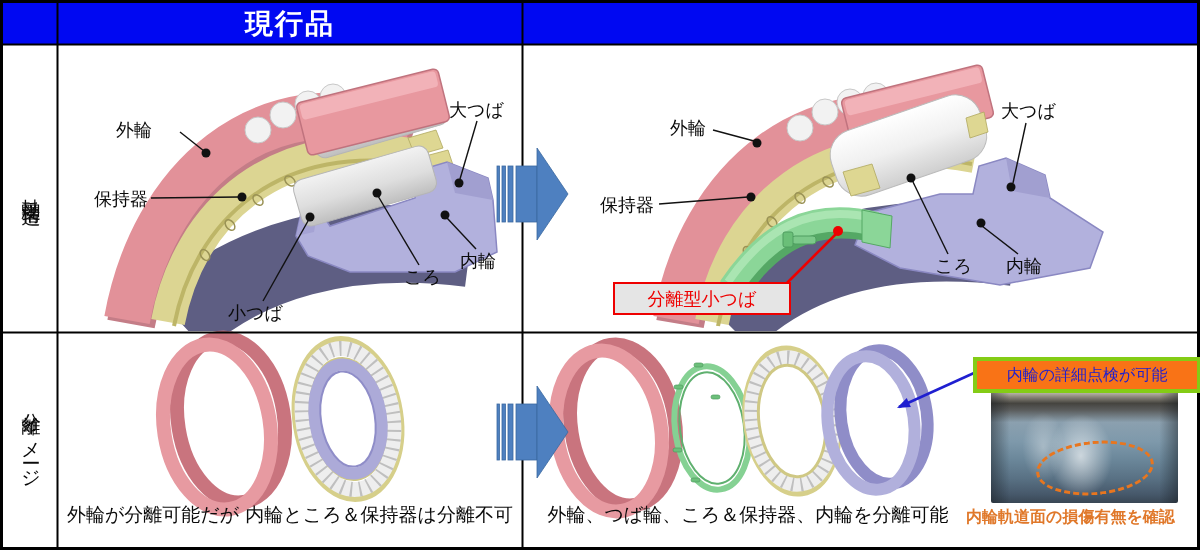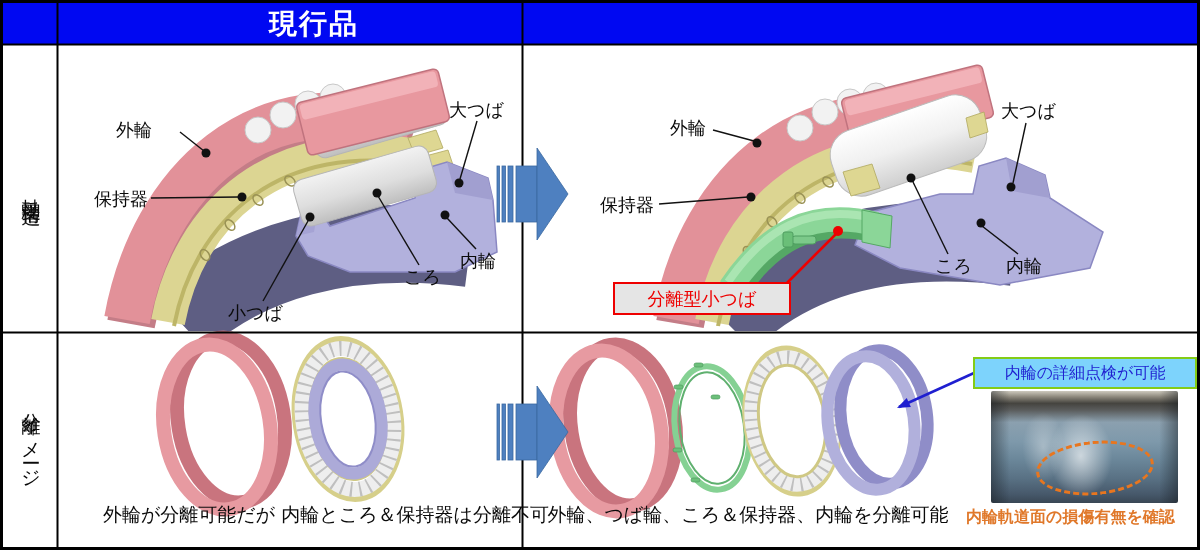--- a/index.html
+++ b/index.html
@@ -1,35 +1,35 @@
 <!DOCTYPE html>
 <html><head>
 <meta charset="utf-8">
 <style>
   html,body{margin:0;padding:0;background:#fff;}
   .frame{position:relative;width:1200px;height:550px;background:#fff;overflow:hidden;
          font-family:"DejaVu Sans",sans-serif;}
   .gfx{position:absolute;left:0;top:0;z-index:2;pointer-events:none;}
   .hdrband{position:absolute;left:3px;top:3px;width:1194px;height:42px;background:#0008f2;z-index:1;}
   .hdr{position:absolute;top:4px;height:40px;display:flex;align-items:center;justify-content:center;
-       color:#fff;font-weight:bold;font-size:28px;z-index:3;letter-spacing:2px;padding-left:24px;}
+       color:#fff;font-weight:bold;font-size:28px;z-index:3;letter-spacing:2px;}
   .hdr-current{left:59px;width:462px;}
   .hdr-dev{left:524px;width:672px;}
   .rowlbl{position:absolute;left:8px;width:48px;display:flex;align-items:center;justify-content:center;
           writing-mode:vertical-rl;text-orientation:upright;font-size:19px;color:#0a0a0a;
           letter-spacing:3px;z-index:3;}
   .rowlbl-1{top:46px;height:285px;}
   .rowlbl-2{top:333px;height:213px;}
   .lbl{position:absolute;font-size:18px;color:#0a0a0a;white-space:nowrap;z-index:3;line-height:1.1;}
   .cap{position:absolute;font-size:19px;color:#0a0a0a;text-align:center;z-index:3;white-space:nowrap;}
   .redbox{position:absolute;left:613px;top:282px;width:174px;height:29px;background:#e5e5e5;
           border:2.5px solid #ee0000;color:#ee0000;font-size:18px;display:flex;align-items:center;
           justify-content:center;z-index:3;white-space:nowrap;}
-  .bluebox{position:absolute;left:973px;top:357px;width:220px;height:28px;background:#7dd3fc;
-           border:2px solid #84cc16;color:#1f1fd0;font-size:16px;display:flex;align-items:center;
+  .bluebox{position:absolute;left:973px;top:357px;width:220px;height:28px;background:#f97316;
+           border:4px solid #84cc16;color:#1f1fd0;font-size:16px;display:flex;align-items:center;
            justify-content:center;z-index:3;white-space:nowrap;font-family:Liberation Mono, monospace;}
   .photo{position:absolute;left:991px;top:391px;width:187px;height:112px;z-index:1;border-radius:2px;
     background:
       linear-gradient(90deg, rgba(20,25,30,.45) 0%, rgba(20,25,30,0) 10%, rgba(20,25,30,0) 90%, rgba(20,25,30,.45) 100%),
       radial-gradient(ellipse 45px 60px at 48% 58%, rgba(255,255,255,.65), rgba(255,255,255,0) 70%),
       radial-gradient(ellipse 30px 50px at 28% 50%, rgba(255,255,255,.35), rgba(255,255,255,0) 70%),
       linear-gradient(180deg,#cdc9bd 0%, #8f8a7e 5%, #45443f 11%, #5a5c5c 17%, #8ba0af 28%,
                       #7e99ab 45%, #6a8699 62%, #597184 78%, #47596b 92%, #394755 100%);}
   .dashell{position:absolute;left:1036px;top:441px;width:112px;height:48px;border:3px dashed #e8761f;
            border-radius:50%;transform:rotate(-5deg);z-index:3;}
@@ -237,20 +237,20 @@
   <div class="lbl" style="left:460px;top:251px;">内輪</div>
   <div class="lbl" style="left:228px;top:303px;">小つば</div>
 
   <div class="lbl" style="left:670px;top:118px;">外輪</div>
   <div class="lbl" style="left:600px;top:195px;">保持器</div>
   <div class="lbl" style="left:1001px;top:101px;">大つば</div>
   <div class="lbl" style="left:935px;top:256px;">ころ</div>
   <div class="lbl" style="left:1006px;top:256px;">内輪</div>
   <div class="redbox">分離型小つば</div>
 
-  <div class="cap" style="left:62px;top:502px;width:456px;margin-left:36px;">外輪が分離可能だが 内輪ところ＆保持器は分離不可</div>
+  <div class="cap" style="left:62px;top:502px;width:456px;">外輪が分離可能だが 内輪ところ＆保持器は分離不可</div>
   <div class="cap" style="left:527px;top:502px;width:442px;">外輪、つば輪、ころ＆保持器、内輪を分離可能</div>
   <div class="bluebox">内輪の詳細点検が可能</div>
   <div class="photo"></div>
   <div class="dashell"></div>
   <div class="orangecap">内輪軌道面の損傷有無を確認</div>
 
 </div>
 
 </body></html>

